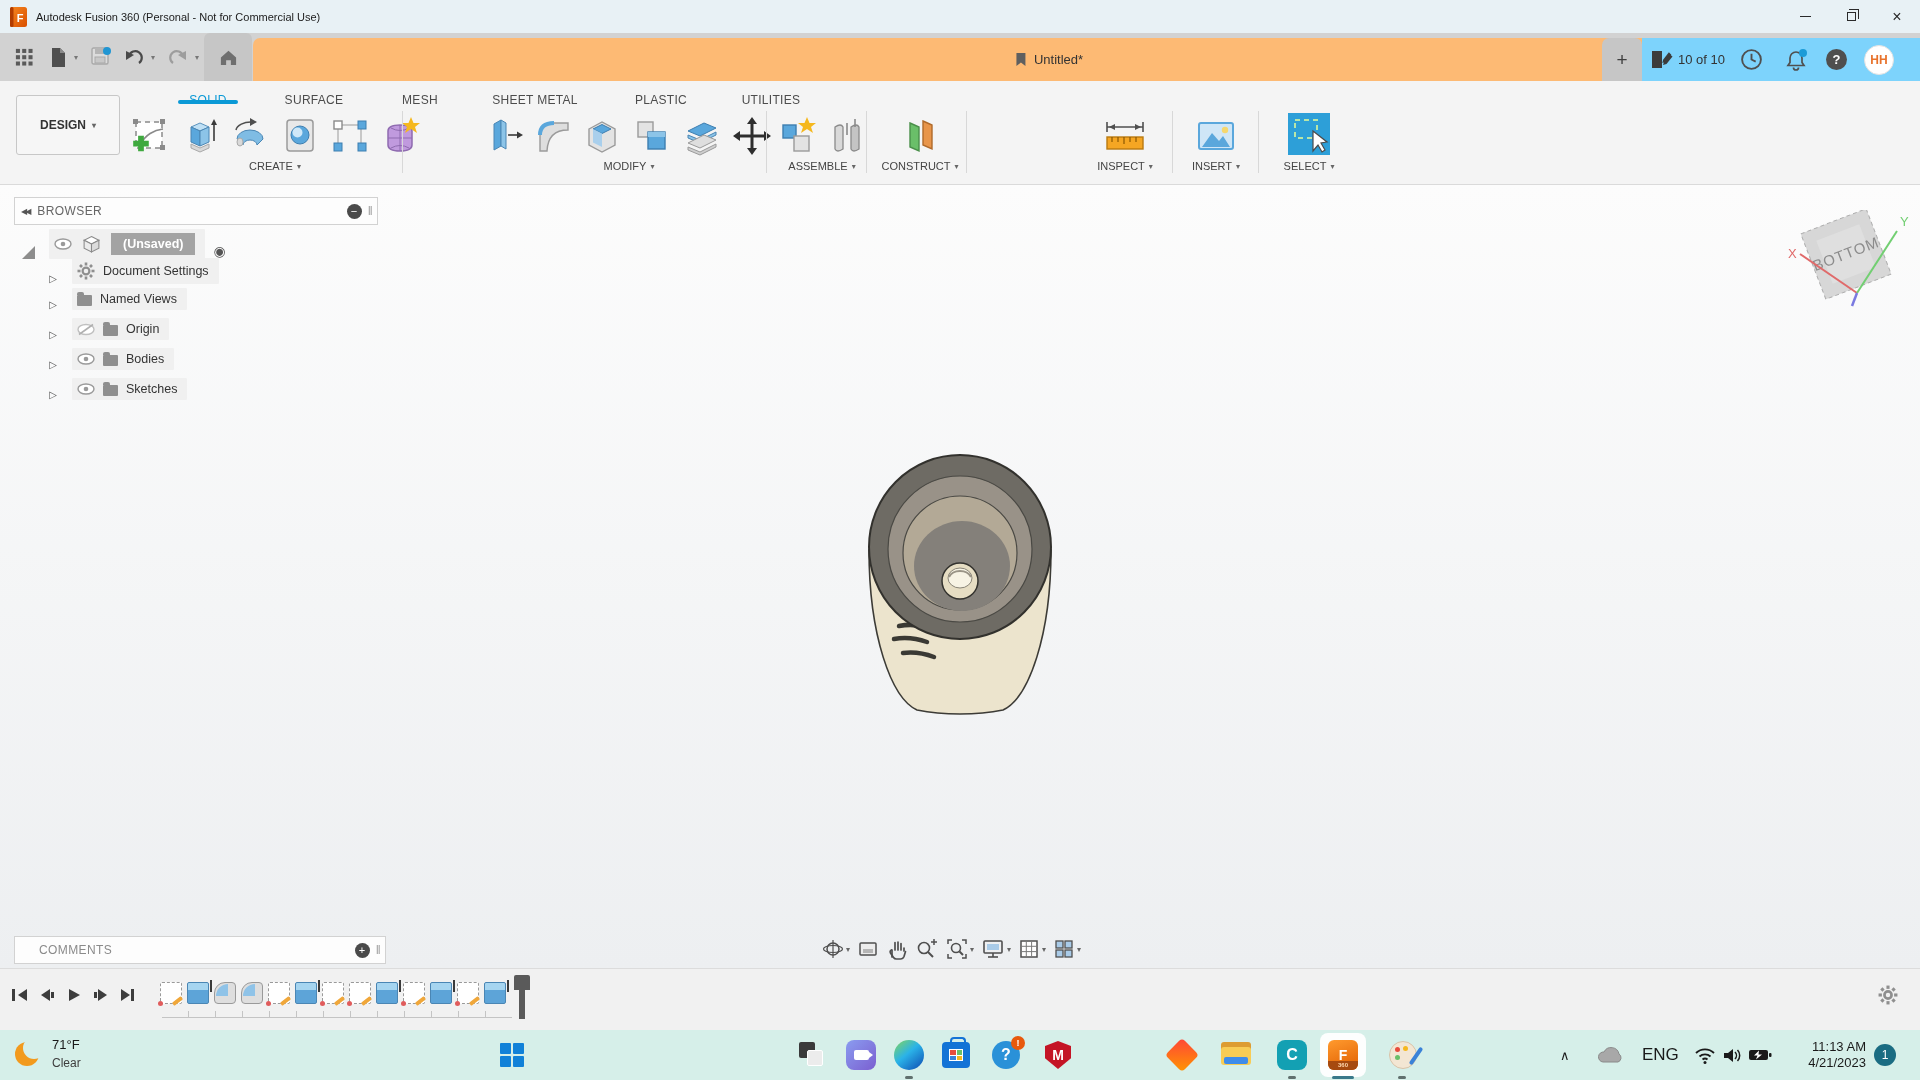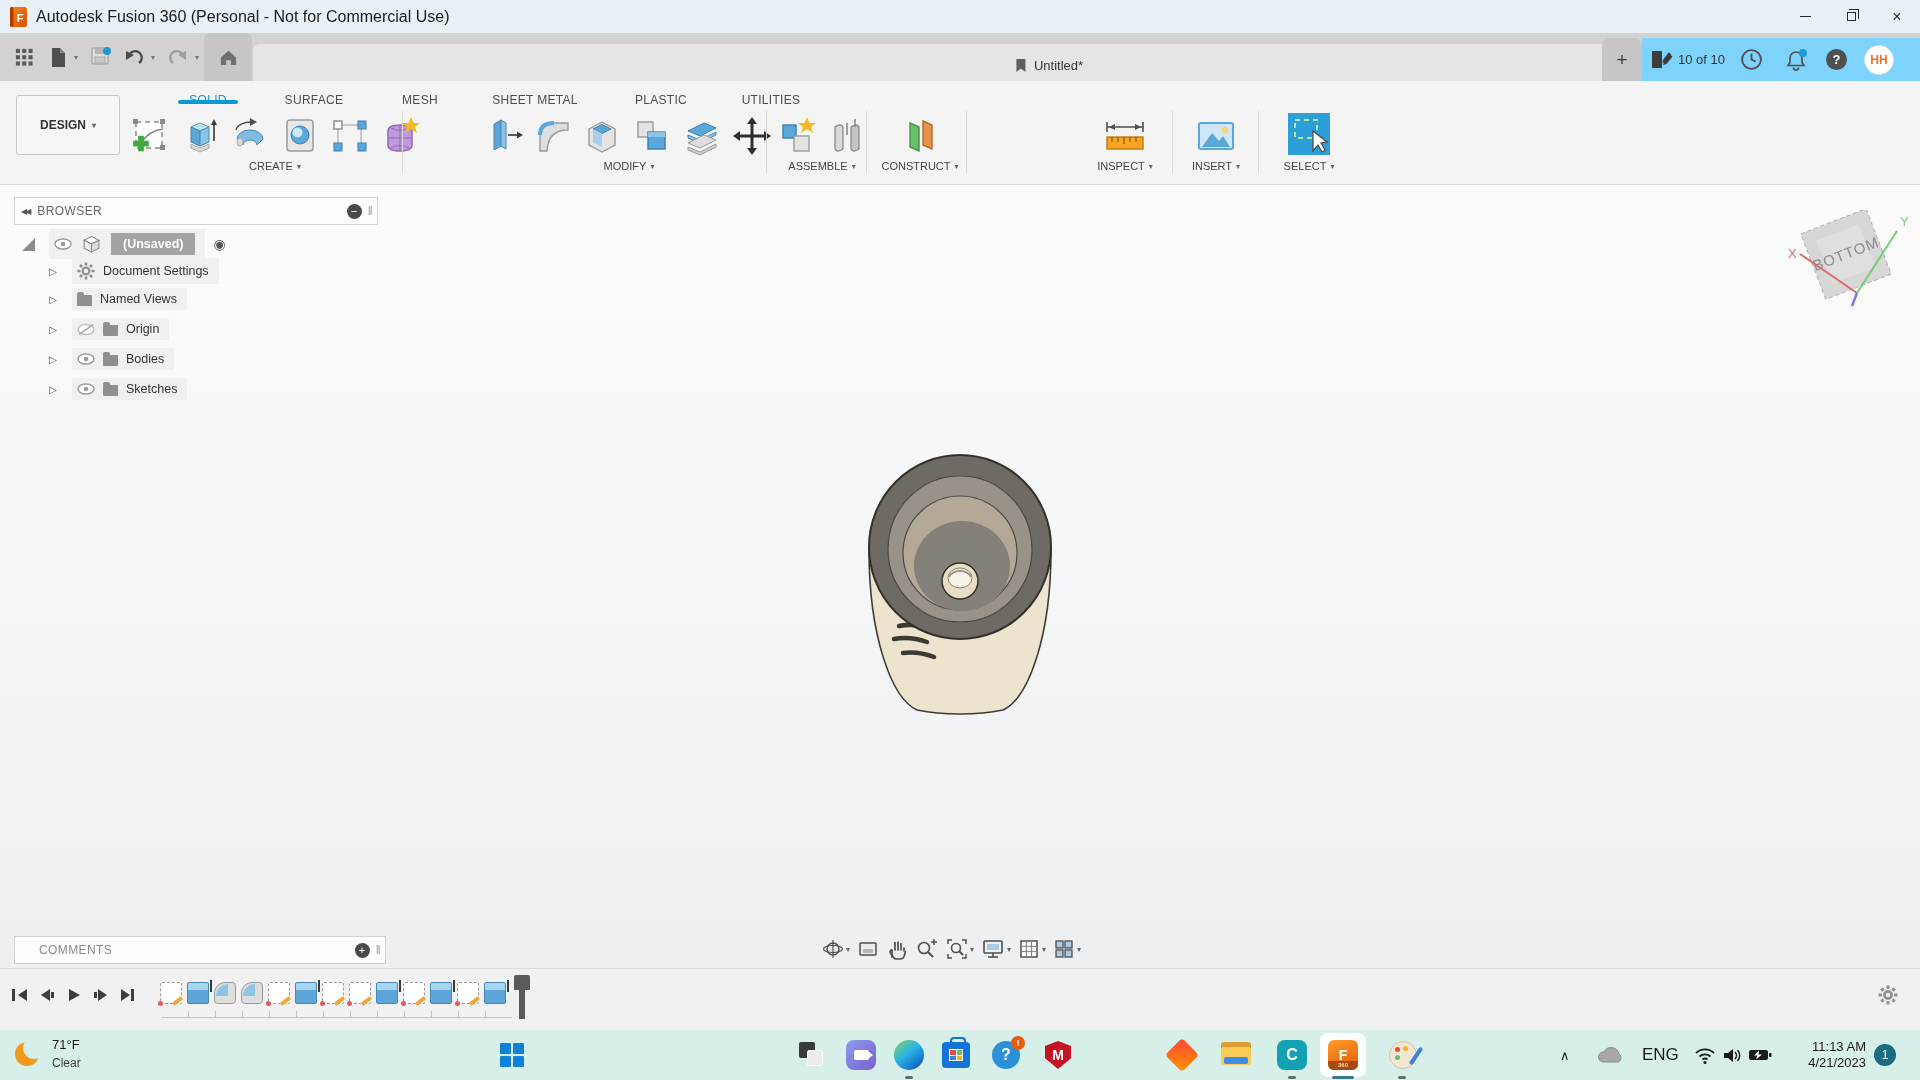--- a/index.html
+++ b/index.html
@@ -1,33 +1,33 @@
 <!DOCTYPE html>
 <html><head>
 <meta charset="utf-8">
 <style>
 *{margin:0;padding:0;box-sizing:border-box}
 body{background:#9a9a9a;font-family:"Liberation Sans",sans-serif}
 .screen{position:relative;width:1920px;height:1080px;margin:0 auto;background:#fff;overflow:hidden}
 .ab{position:absolute}
 
 .titlebar{left:0;top:0;width:1920px;height:33px;background:#e8f1f5;display:flex;align-items:center;padding-left:10px}
-.title-text{font-size:16px;color:#1c1c1c;margin-left:9px}
+.title-text{font-size:11px;color:#1c1c1c;margin-left:9px}
 .winctl{position:absolute;right:0;top:0;height:33px;display:flex}
 .winbtn{width:46px;height:33px;display:flex;align-items:center;justify-content:center;color:#2a2a2a}
 .min-line{width:11px;border-top:1.4px solid #2a2a2a;display:block}
 .restore-box{width:9px;height:9px;border:1.2px solid #2a2a2a;position:relative;display:block}
 .restore-box::before{content:"";position:absolute;left:1px;top:-4px;width:9px;height:9px;border-top:1.2px solid #2a2a2a;border-right:1.2px solid #2a2a2a}
 .close-x{font-size:16px;line-height:1}
 
 .tabrow{left:0;top:33px;width:1920px;height:48px;background:#d2d2d2}
 .qicon{position:absolute;top:0;height:48px;display:flex;align-items:center;justify-content:center}
 .qcaret{font-size:8px;color:#777}
 .hometab{position:absolute;left:204px;top:0;width:48px;height:48px;background:#c6c6c6;border-radius:6px 6px 0 0;display:flex;align-items:center;justify-content:center}
-.doctab{position:absolute;left:253px;top:11px;width:1592px;height:43px;background:#e5e5e5;border-radius:7px 7px 0 0}
+.doctab{position:absolute;left:253px;top:5px;width:1592px;height:43px;background:#fdba74;border-radius:7px 7px 0 0}
 .doctab-center{position:absolute;left:50%;top:0;height:43px;transform:translateX(-50%);display:flex;align-items:center;gap:7px;font-size:13px;color:#333}
 .tabclose{position:absolute;right:14px;top:10px;font-size:15px;color:#4a4a4a;width:22px;height:22px;text-align:center;line-height:22px}
 .plustab{position:absolute;left:1602px;top:5px;width:40px;height:43px;background:#c6c6c6;border-radius:7px 7px 0 0;display:flex;align-items:center;justify-content:center;font-size:19px;color:#3f3f3f}
 .tabright{position:absolute;left:1642px;top:5px;width:278px;height:43px;background:#7dd3fc}
 .tr-item{position:absolute;top:0;height:43px;display:flex;align-items:center}
 .helpcircle{width:21px;height:21px;border-radius:50%;background:#4f4f4f;color:#fff;font-size:13px;font-weight:bold;display:flex;align-items:center;justify-content:center}
 .avatar{width:30px;height:30px;border-radius:50%;background:#fff;border:1px solid #e2e2e2;color:#e8722b;font-size:12px;font-weight:bold;display:flex;align-items:center;justify-content:center}
 
 .ribbon{left:0;top:81px;width:1920px;height:104px;background:#f4f4f4;border-bottom:1px solid #dadada}
 .designbtn{position:absolute;left:16px;top:14px;width:104px;height:60px;border:1px solid #c7c7c7;border-radius:3px;display:flex;align-items:center;justify-content:center;gap:6px;font-size:12px;font-weight:bold;color:#333;background:#f6f6f6}
@@ -45,21 +45,21 @@
 .canvas{left:0;top:185px;width:1920px;height:783px;background:linear-gradient(#fcfcfc,#edeff1)}
 .banner{left:700px;top:192px;height:30px;display:flex;align-items:center;gap:12px;font-size:13px}
 .banner .blabel{font-weight:bold;color:#222}
 .banner .bmsg{color:#333;margin-left:8px}
 .banner .bdiv{width:1px;height:20px;background:#c9c9c9;margin:0 6px}
 .banner .blink{color:#2a6fc0}
 .panelhead{background:#fdfdfd;border:1px solid #d2d2d2;display:flex;align-items:center;font-size:12px;color:#666;letter-spacing:.4px}
 .collapse-ic{font-size:8px;letter-spacing:-2px;color:#555;margin:0 8px 0 6px}
 .circlebtn{width:15px;height:15px;border-radius:50%;background:#4a4a4a;color:#fff;font-size:11px;line-height:14px;text-align:center;margin-left:auto}
 .grip{color:#9a9a9a;font-size:12px;margin:0 4px 0 6px}
-.trow{position:absolute;display:flex;align-items:center;font-size:12.5px;color:#333}
+.trow{position:absolute;display:flex;align-items:flex-end;font-size:12.5px;color:#333}
 .rowbox{display:flex;align-items:center;gap:8px;background:#f0f0f0;padding:4px 10px 4px 5px;border-radius:1px}
 .expander{font-size:10px;color:#555;width:14px;text-align:center}
 .root-exp{width:0;height:0;border-left:13px solid transparent;border-bottom:13px solid #8d8d8d}
 .unsaved{background:#a3a3a3;color:#fff;font-weight:bold;padding:4px 12px}
 .activate{color:#555;font-size:14px;margin-left:8px}
 .folder{position:relative;width:15px;height:11px;background:#8f8f8f;border-radius:1px;margin-top:3px}
 .folder::before{content:"";position:absolute;left:0;top:-3px;width:7px;height:3px;background:#8f8f8f;border-radius:2px 2px 0 0}
 
 .navbar{display:flex;align-items:center;gap:7px}
 .navbtn{display:flex;align-items:center;gap:2px}

